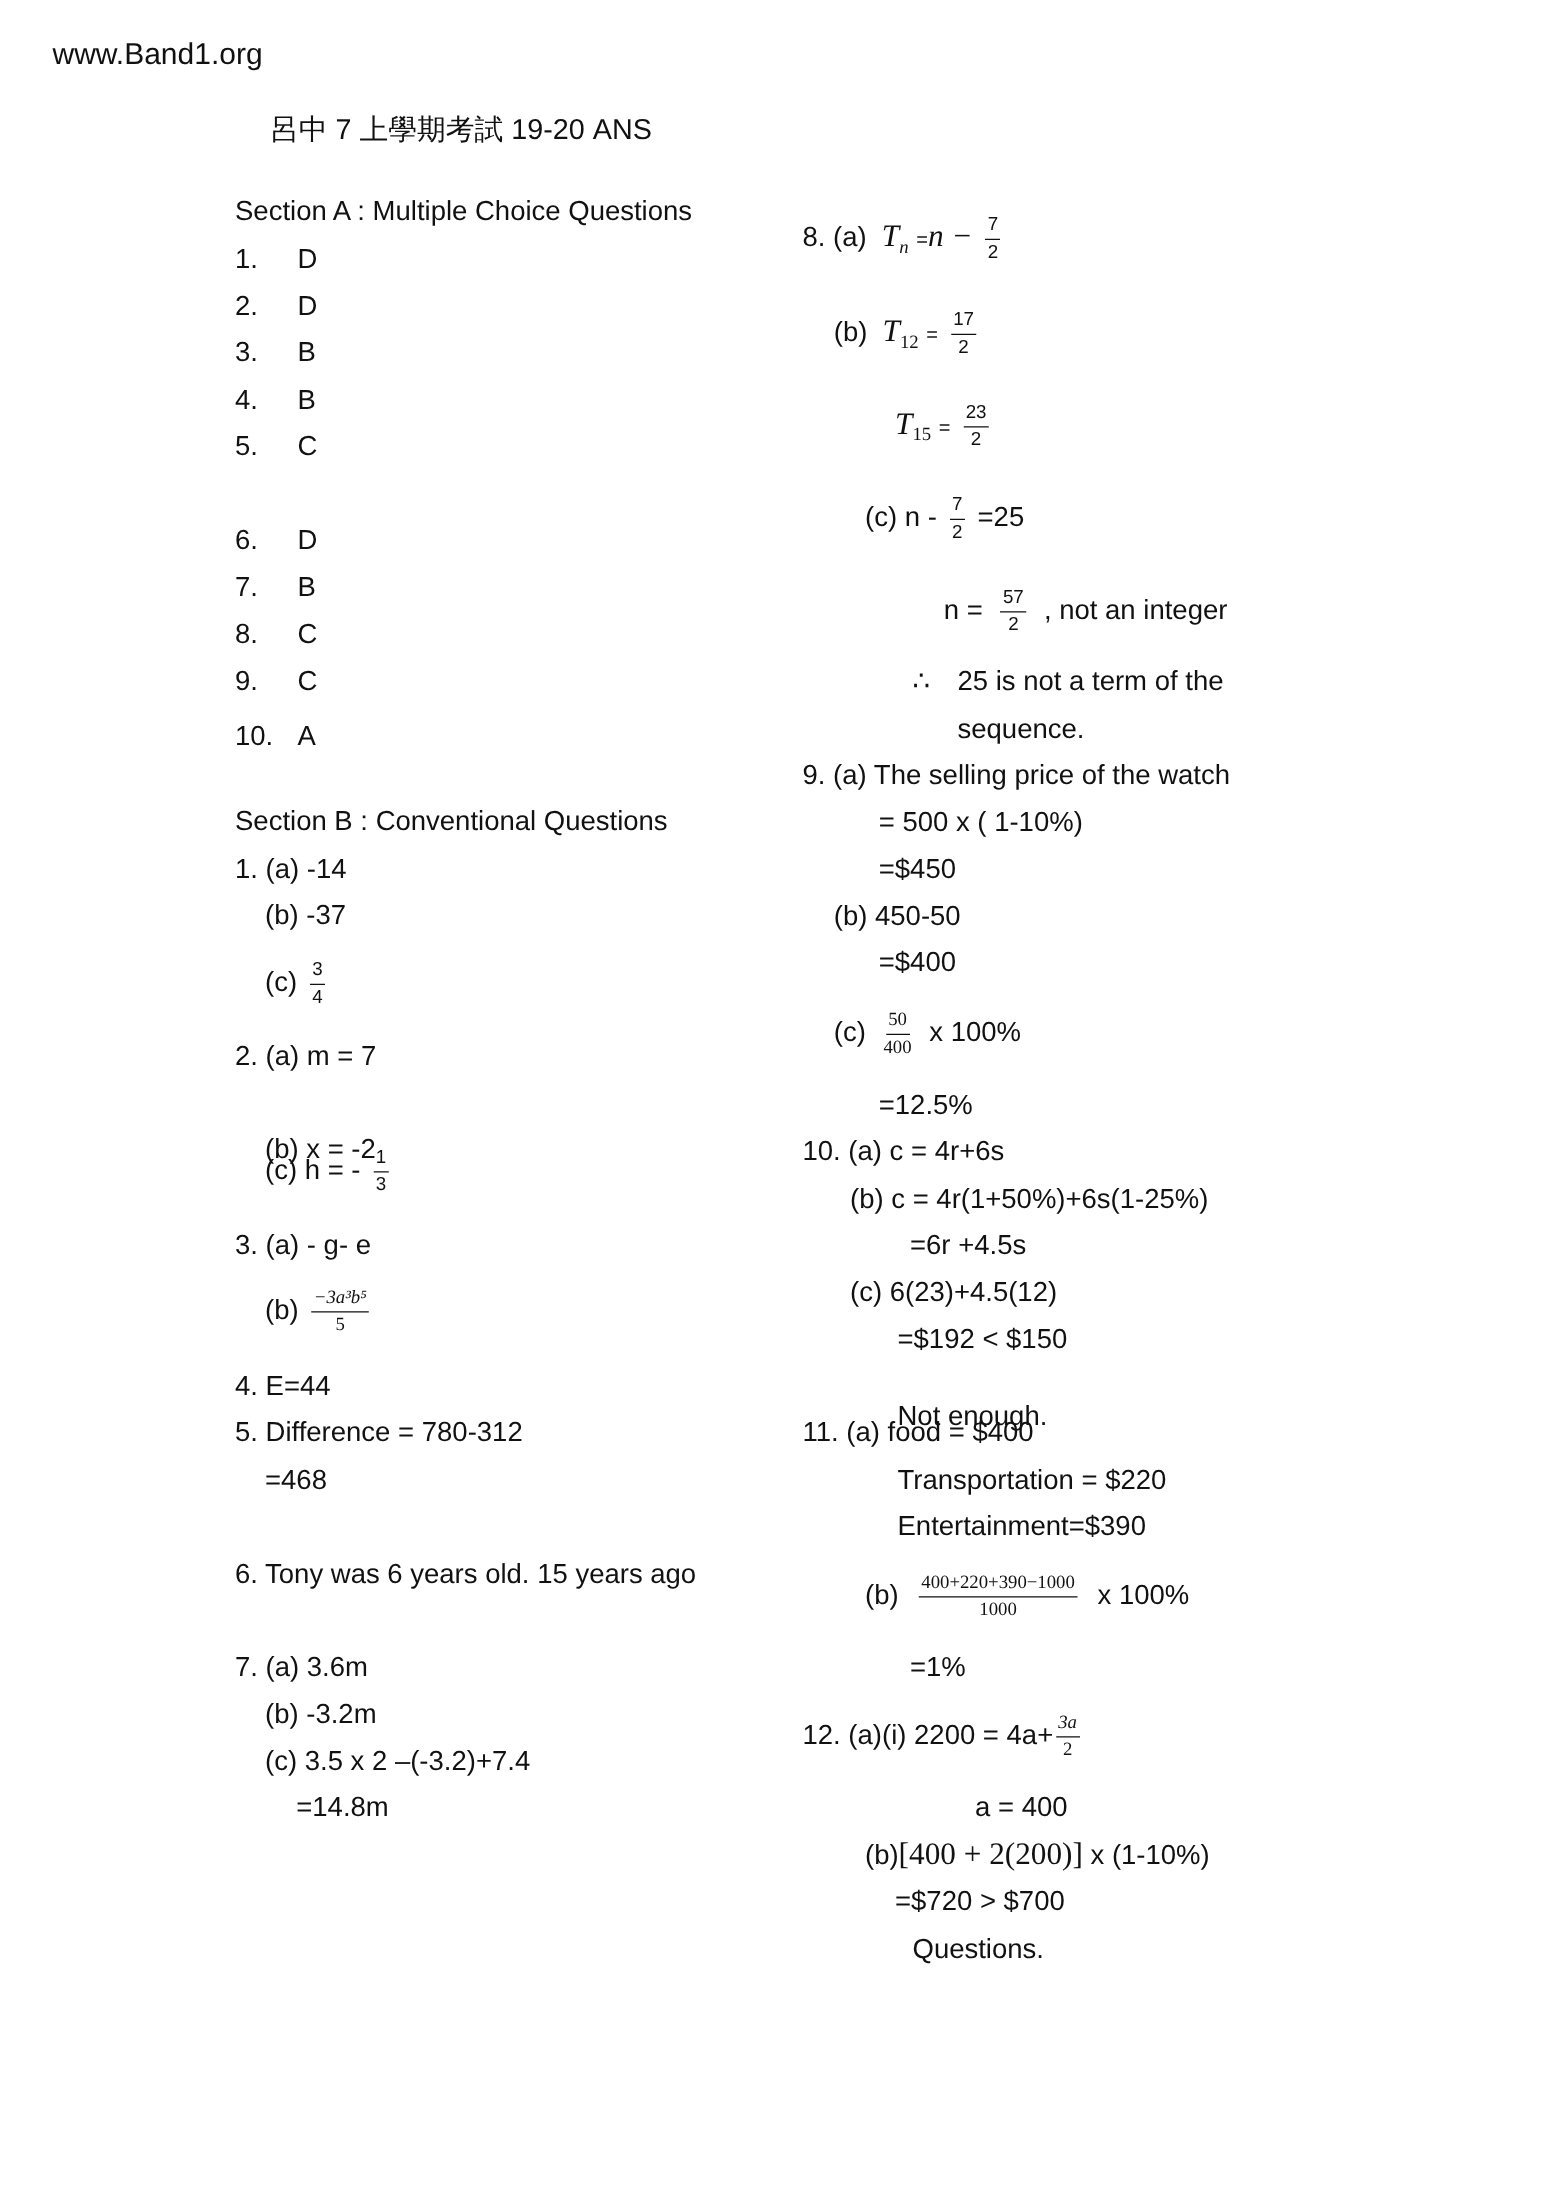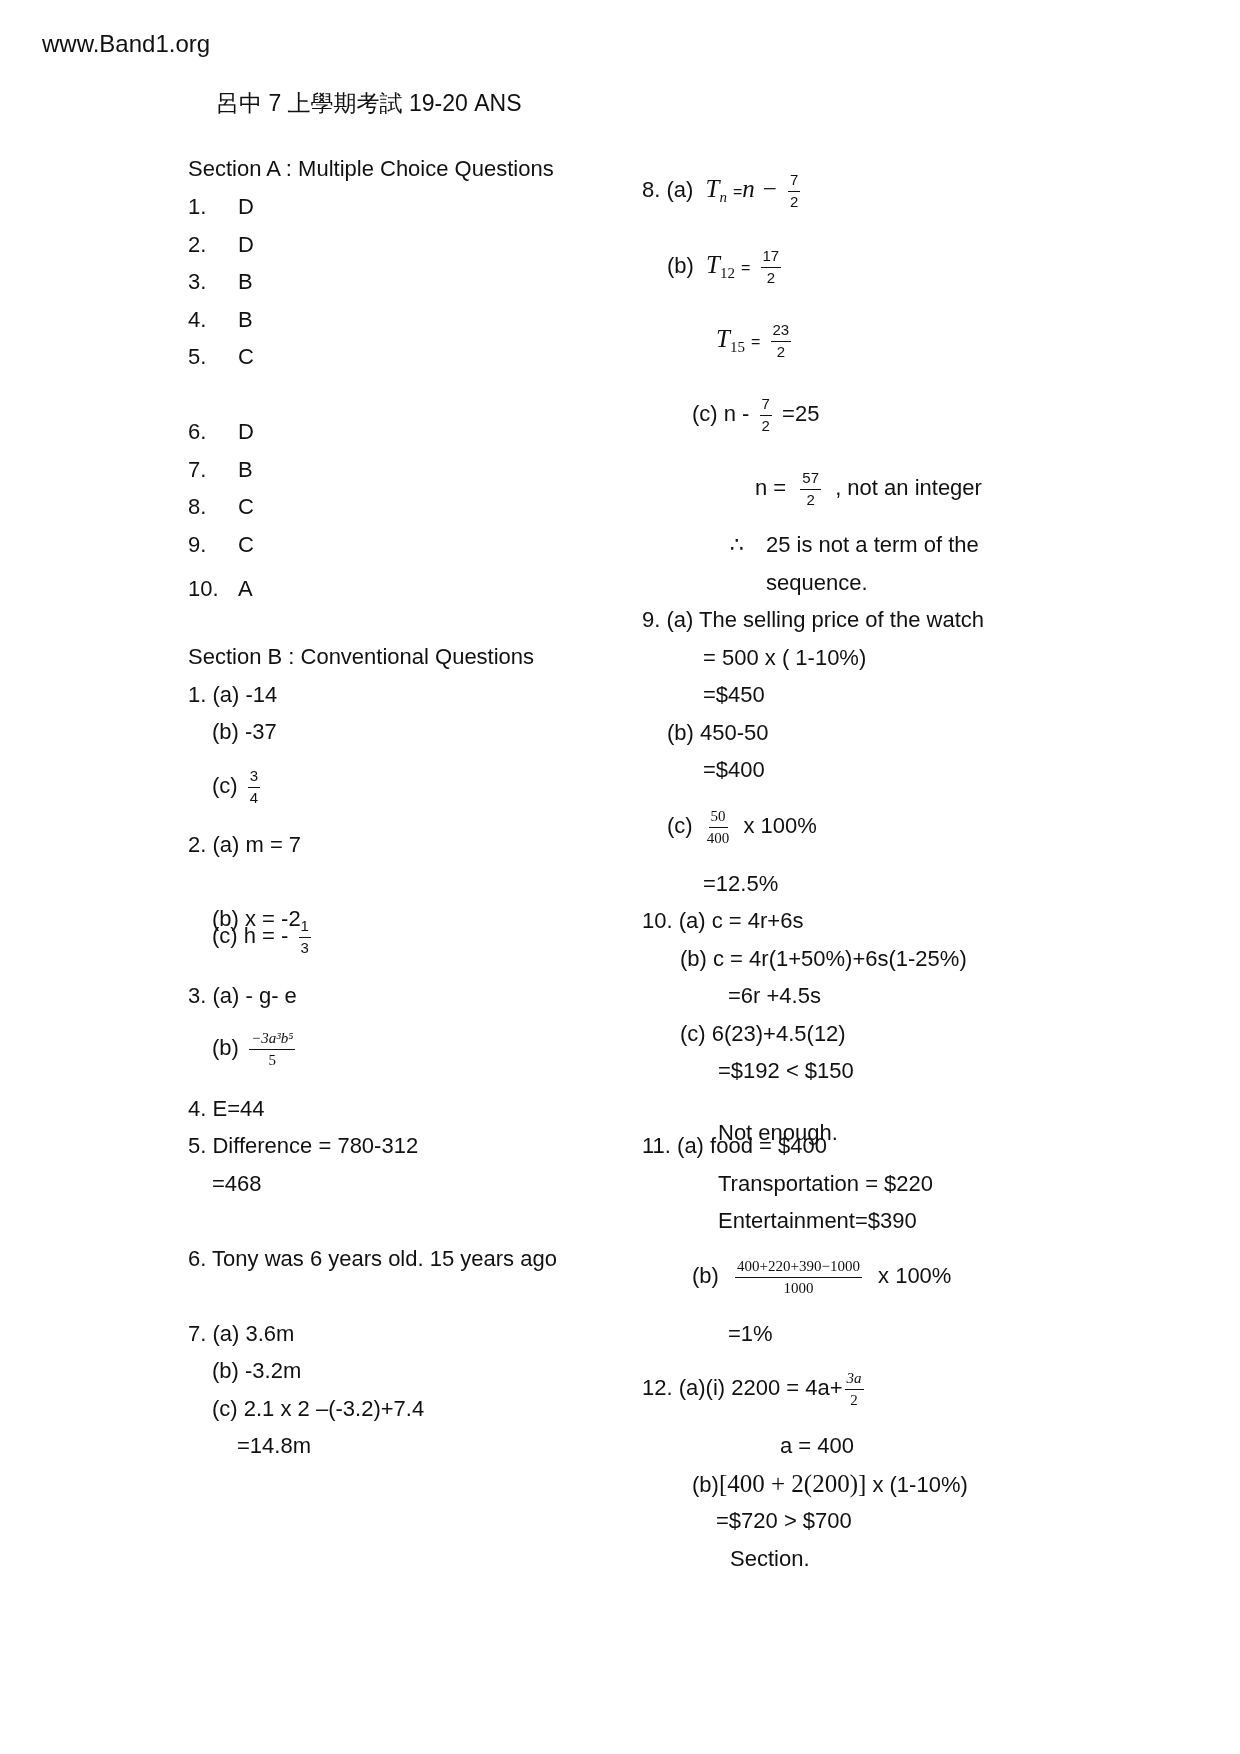--- a/index.html
+++ b/index.html
@@ -66,21 +66,21 @@
       <span class="den">5</span>
     </span>
 </div>
 
 <div class="abs" style="left:188px;top:1098px;">4. E=44</div>
 <div class="abs" style="left:188px;top:1135px;">5. Difference = 780-312</div>
 <div class="abs" style="left:212px;top:1173px;">=468</div>
 <div class="abs" style="left:188px;top:1248px;">6. Tony was 6 years old. 15 years ago</div>
 <div class="abs" style="left:188px;top:1323px;">7. (a) 3.6m</div>
 <div class="abs" style="left:212px;top:1360px;">(b) -3.2m</div>
-<div class="abs" style="left:212px;top:1398px;">(c) 2.1 x 2 –(-3.2)+7.4</div>
+<div class="abs" style="left:212px;top:1398px;">(c) 3.5 x 2 –(-3.2)+7.4</div>
 <div class="abs" style="left:237px;top:1435px;">=14.8m</div>
 
 <div class="abs" style="left:642px;top:172px;">
   <span>8. (a)</span>
   <span class="math" style="font-size:25px;margin-left:6px;">T</span><sub class="math">n</sub>
   <span style="font-size:16px;">=</span><span class="math" style="font-size:25px;">n −</span>
   <span class="frac">
       <span class="num">7</span>
       <span class="den">2</span>
     </span>
@@ -161,13 +161,13 @@
   <span>12. (a)(i) 2200 = 4a+</span><span class="frac serif" style="margin:0 2px;">
       <span class="num math">3a</span>
       <span class="den">2</span>
     </span>
 </div>
 <div class="abs" style="left:780px;top:1435px;">a = 400</div>
 <div class="abs" style="left:692px;top:1471px;">
   <span>(b)</span><span class="mathr" style="font-size:25px;">[400 + 2(200)]</span><span> x (1-10%)</span>
 </div>
 <div class="abs" style="left:716px;top:1510px;text-align:center;">=$720 &gt; $700</div>
-<div class="abs" style="left:730px;top:1548px;">Section.</div>
+<div class="abs" style="left:730px;top:1548px;">Questions.</div>
 
 </body></html>

